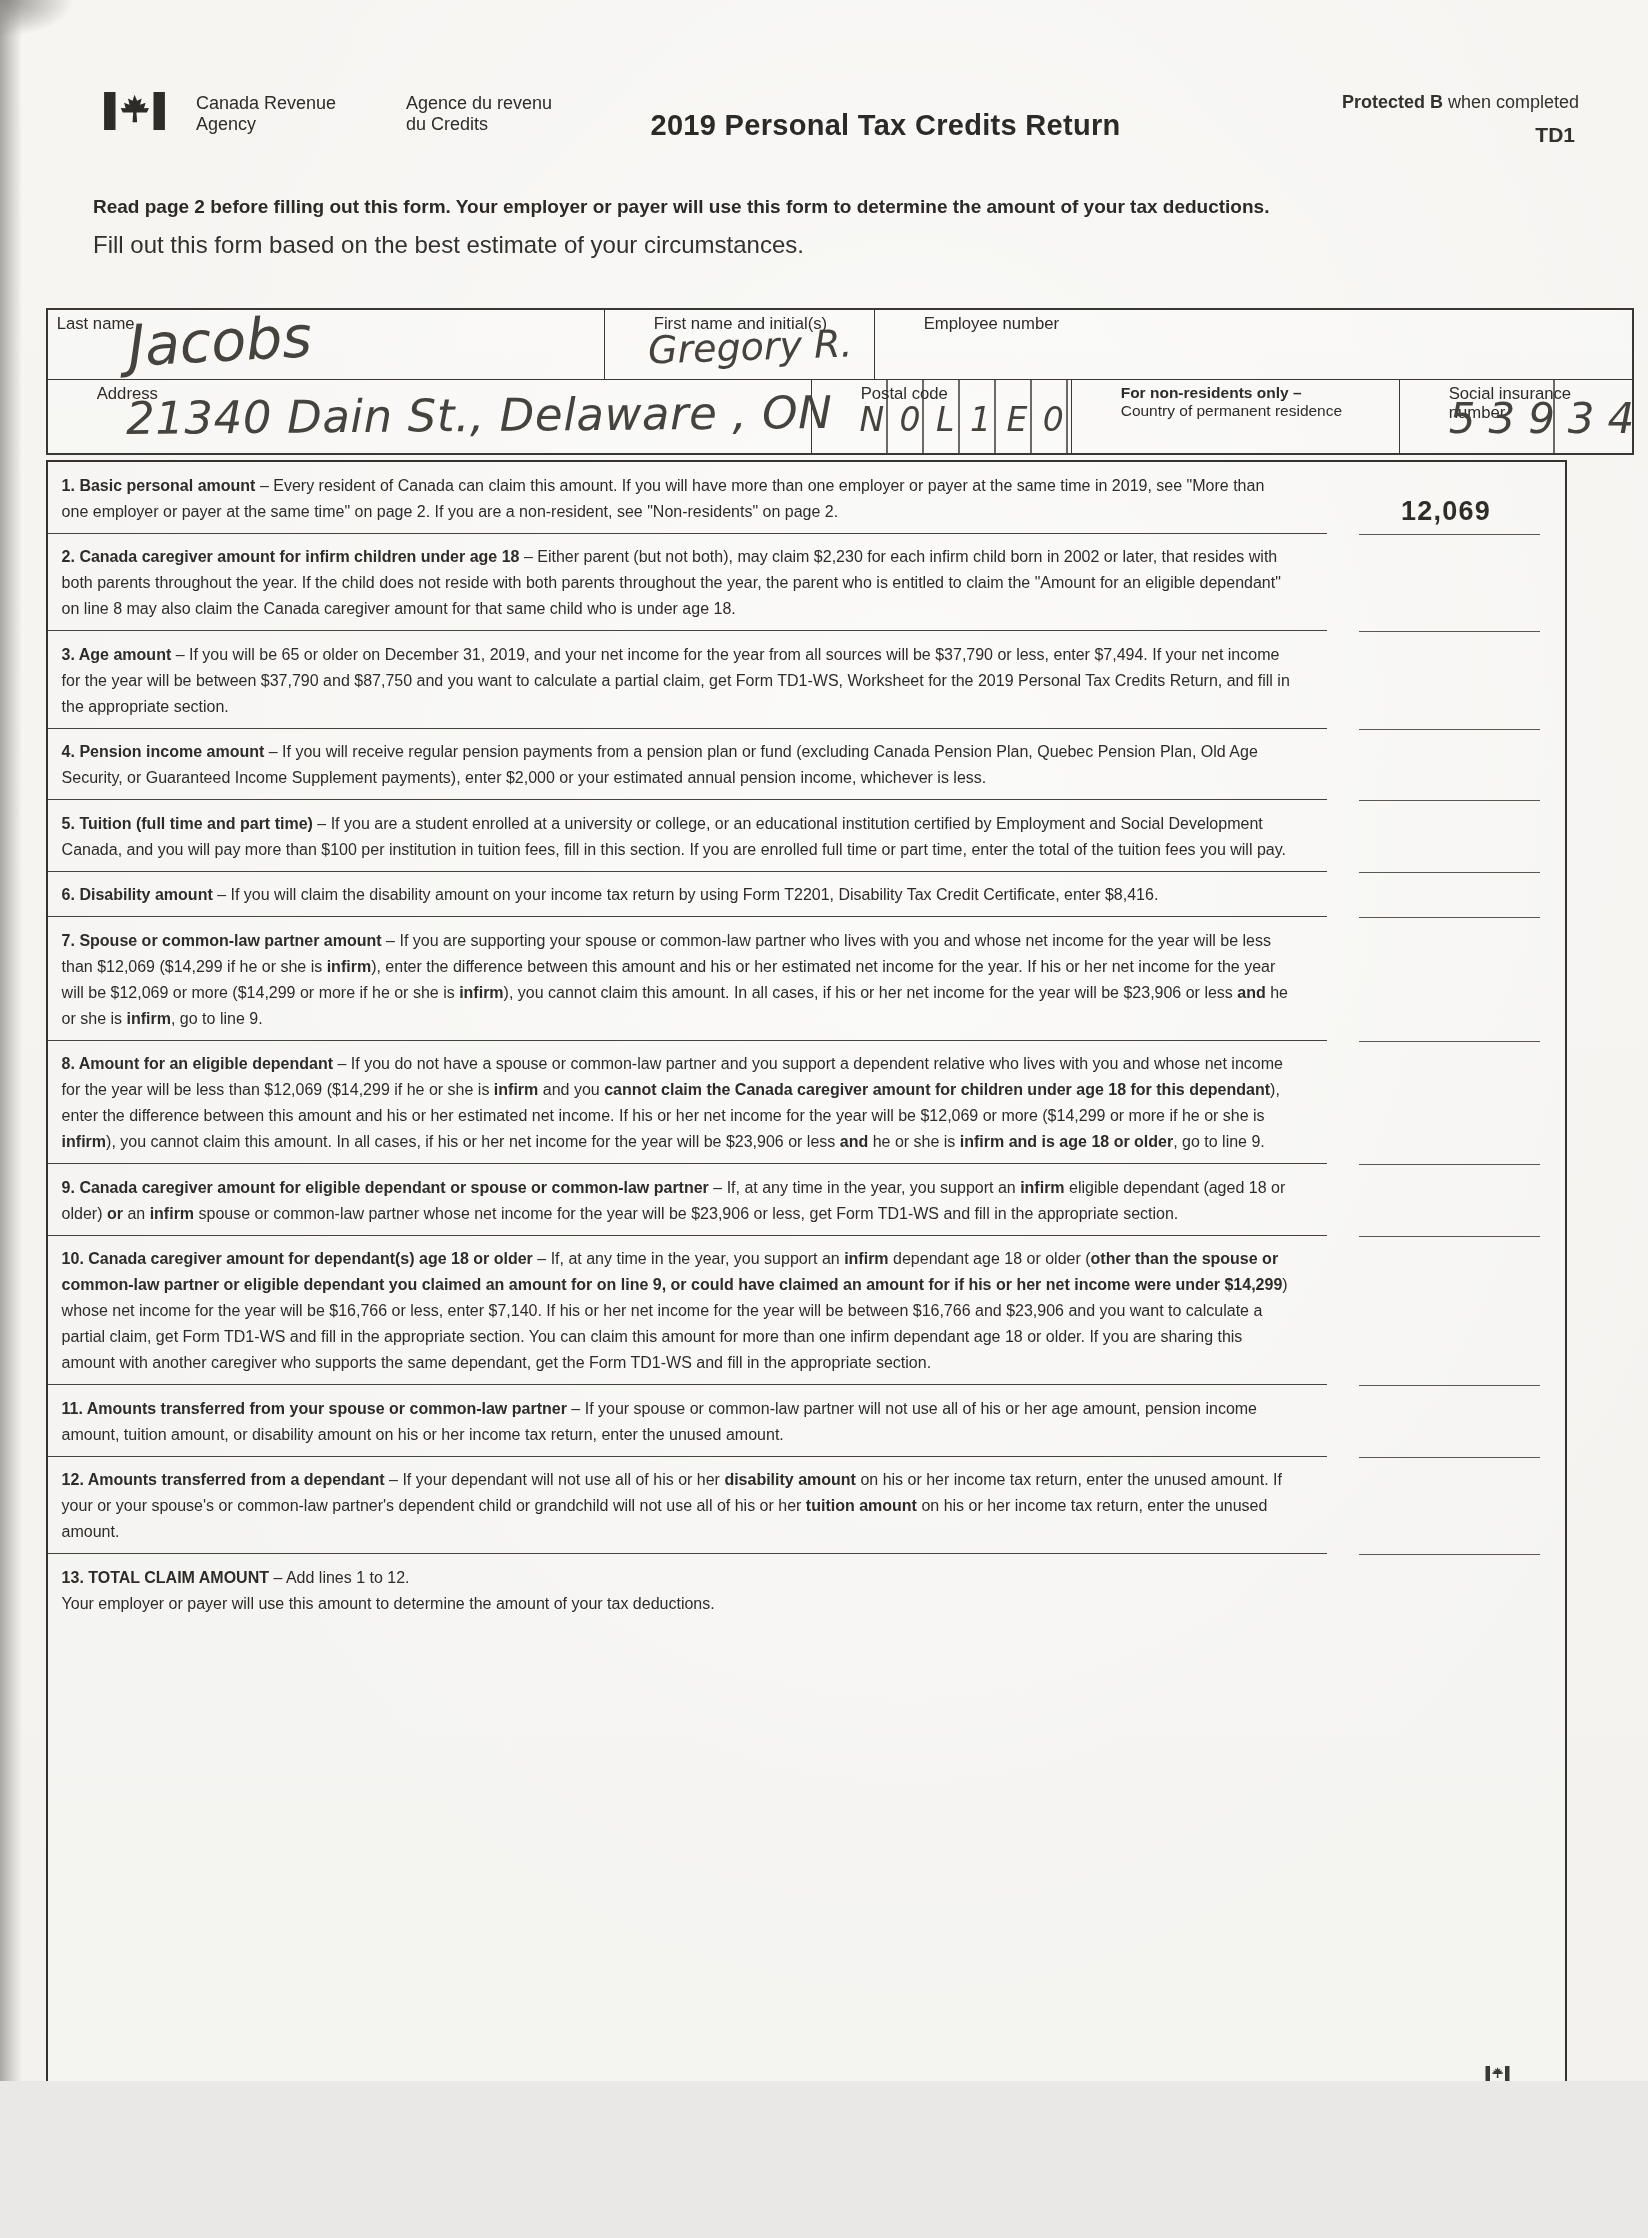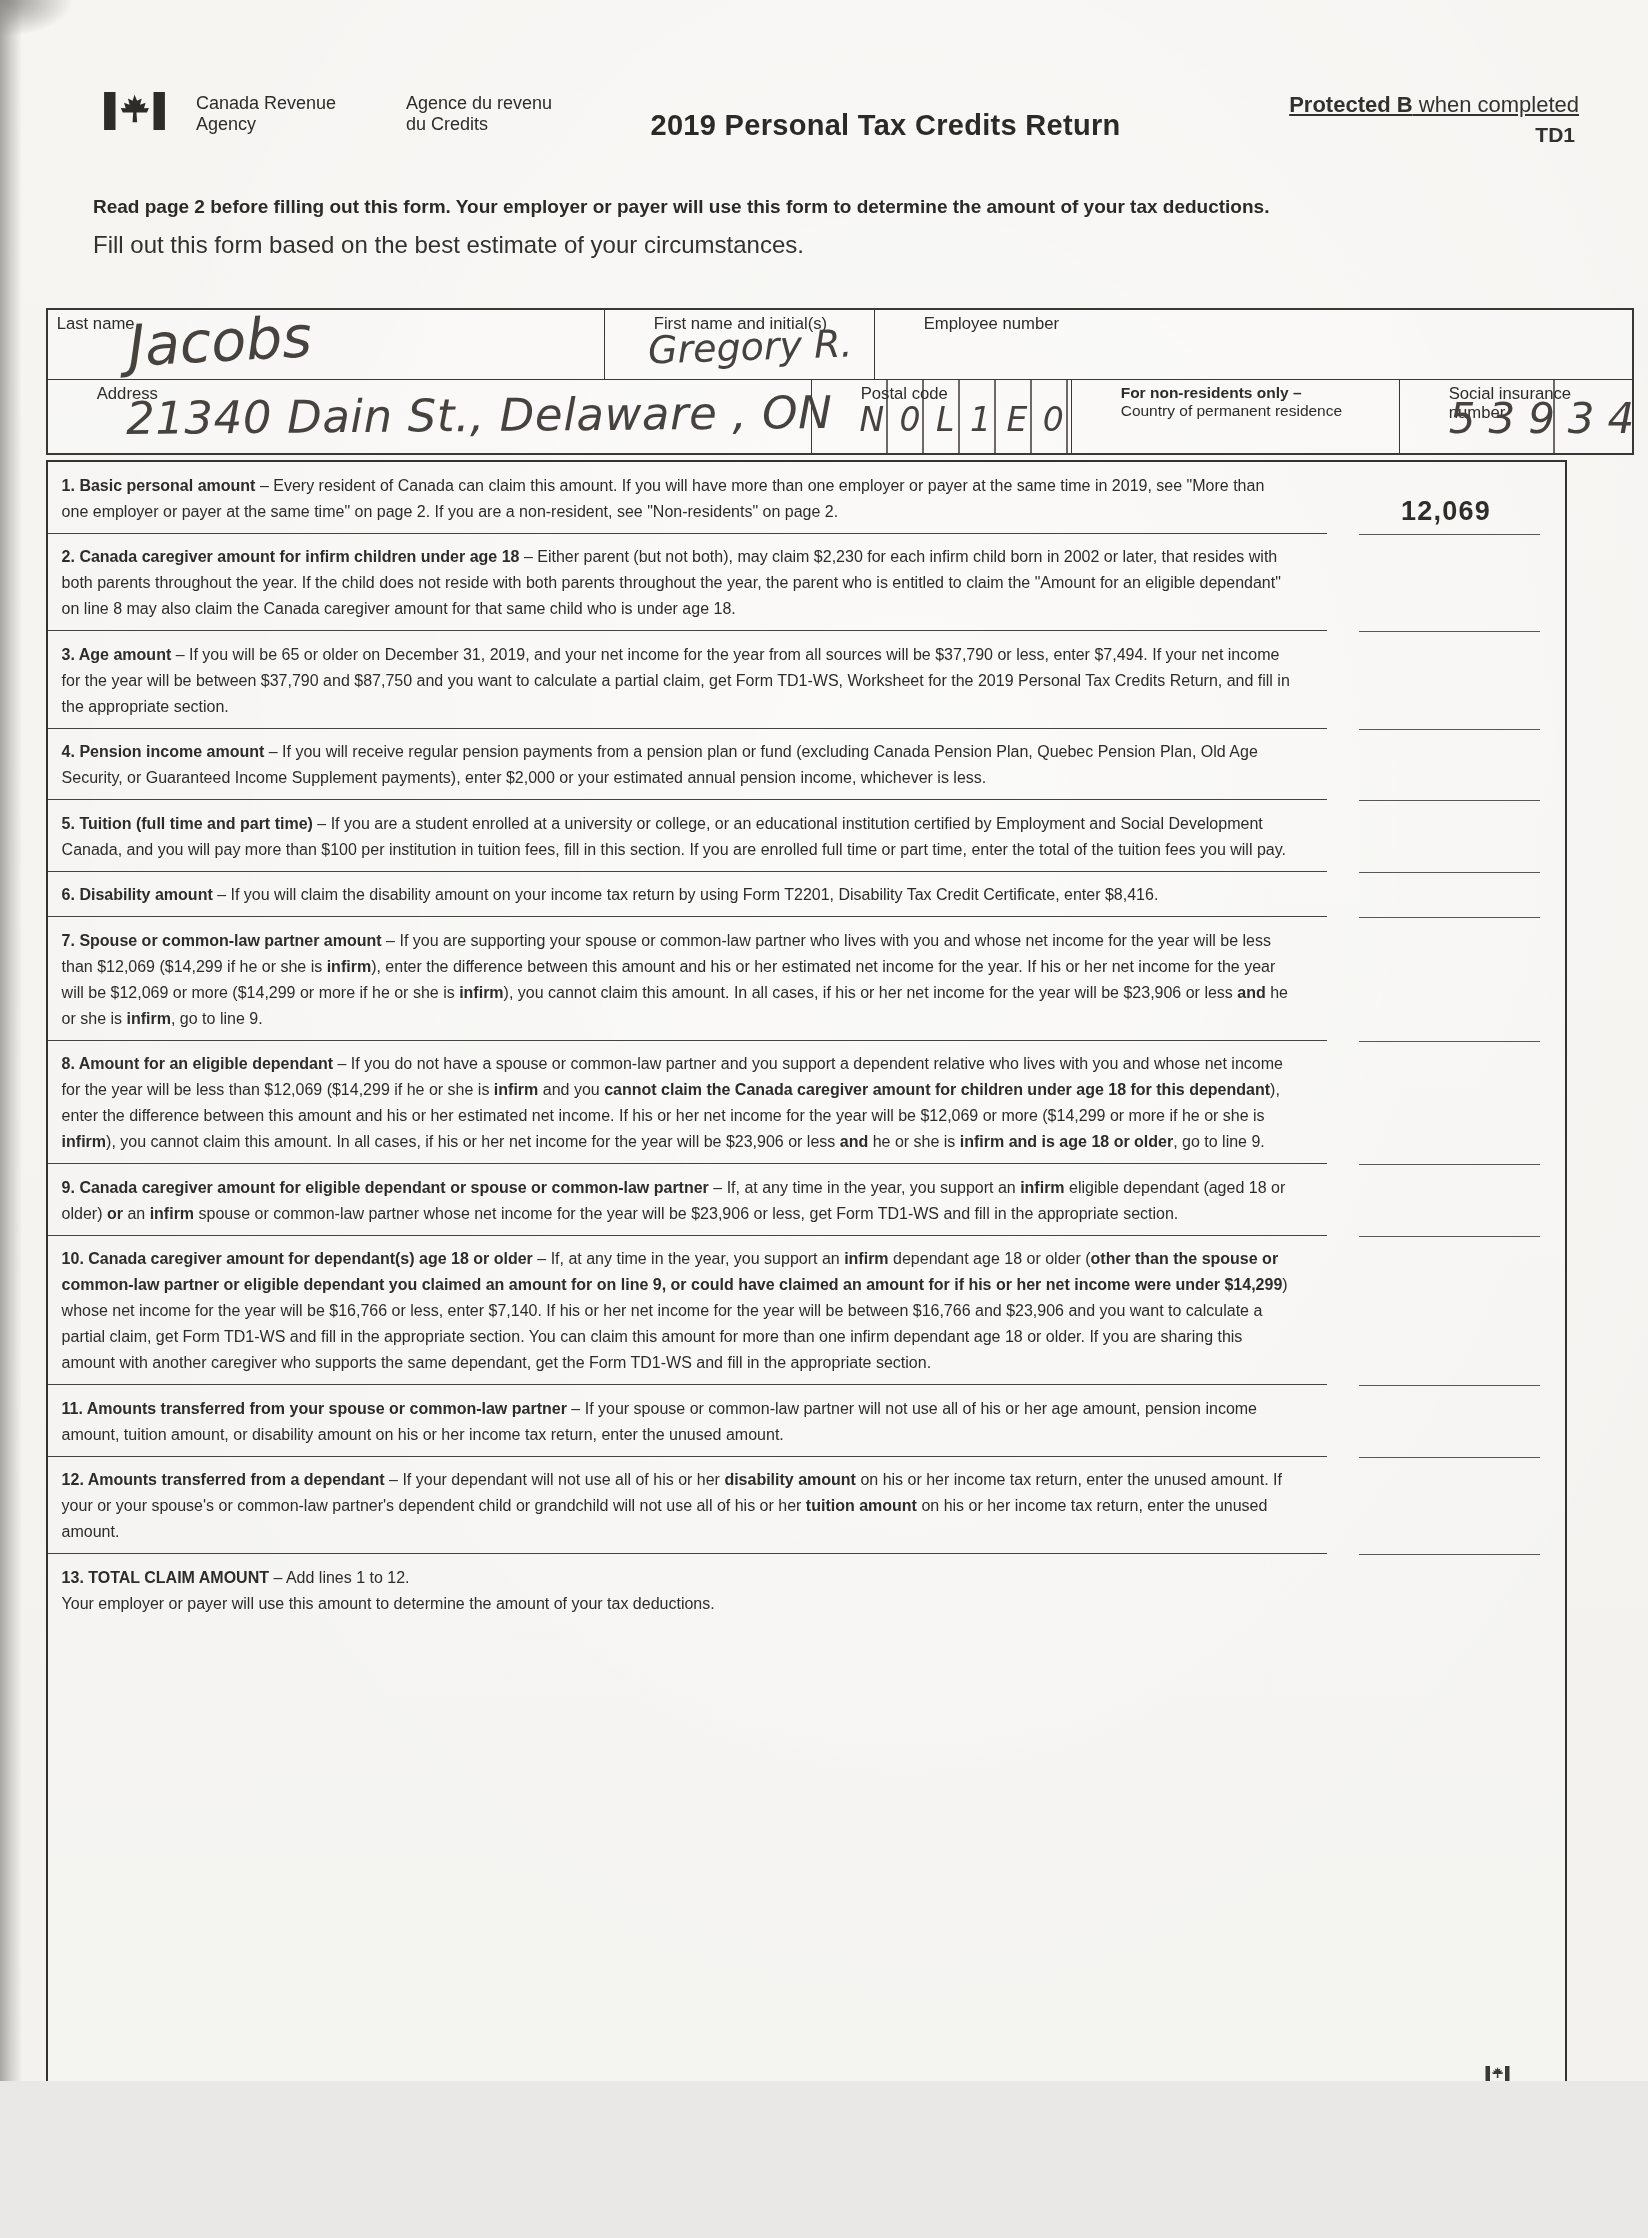--- a/index.html
+++ b/index.html
@@ -20,21 +20,21 @@
   .abs{position:absolute;}
   .b{font-weight:700;}
 
   
   .flag-logo{left:104px;top:92px;width:61px;height:38px;}
   .agency{font-size:18px;line-height:21px;color:#2e2c29;}
   .agency-en{left:196px;top:93px;}
   .agency-fr{left:406px;top:93px;}
   .form-title{left:576px;top:109px;width:619px;text-align:center;
     font-size:29px;font-weight:700;letter-spacing:0.3px;color:#2c2a27;}
-  .protected{right:69px;top:92px;text-align:right;font-size:22px;color:#33312e;text-decoration:underline;}
+  .protected{right:69px;top:92px;text-align:right;font-size:18px;color:#33312e;}
   .form-code{right:73px;top:123px;text-align:right;font-size:21px;font-weight:600;color:#33312e;}
 
   
   .intro-bold{left:93px;top:196px;font-size:19px;font-weight:700;color:#2c2a27;}
   .intro-normal{left:93px;top:231px;font-size:24px;color:#33312e;}
 
   
   .info-box{left:46px;top:308px;width:1588px;border:2.5px solid #3a3834;box-sizing:border-box;background:rgba(255,255,255,.25);}
   .ibox-row{display:flex;gap:40px;}
   .ibox-row.r1{height:69px;border-bottom:1.9px solid #3a3834;}

